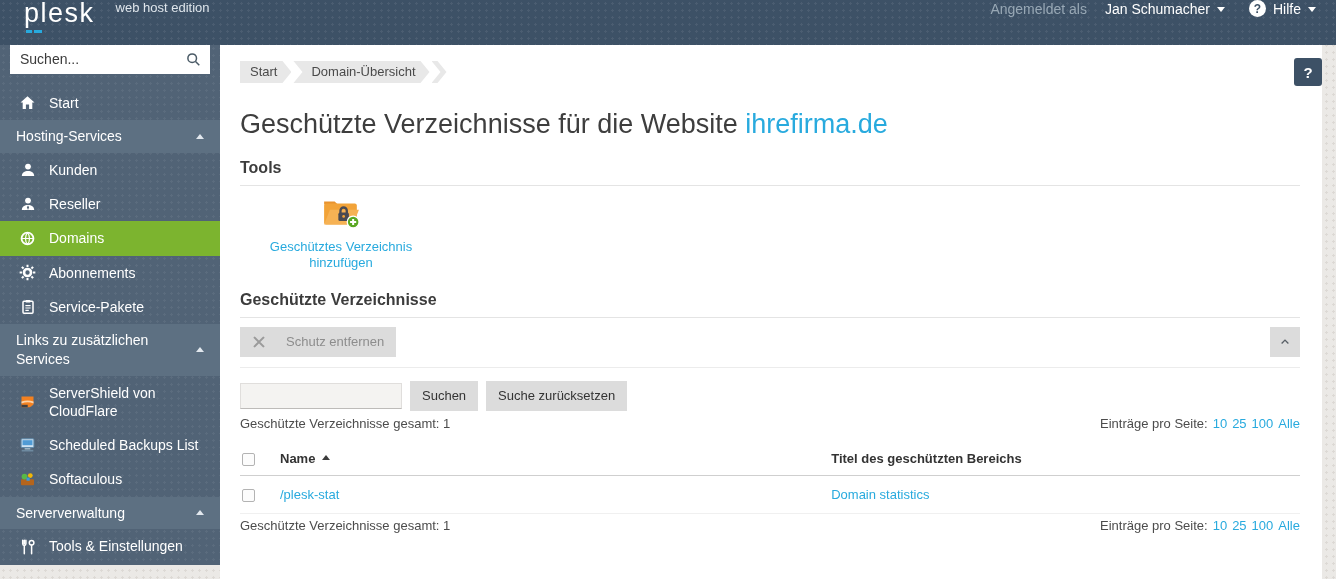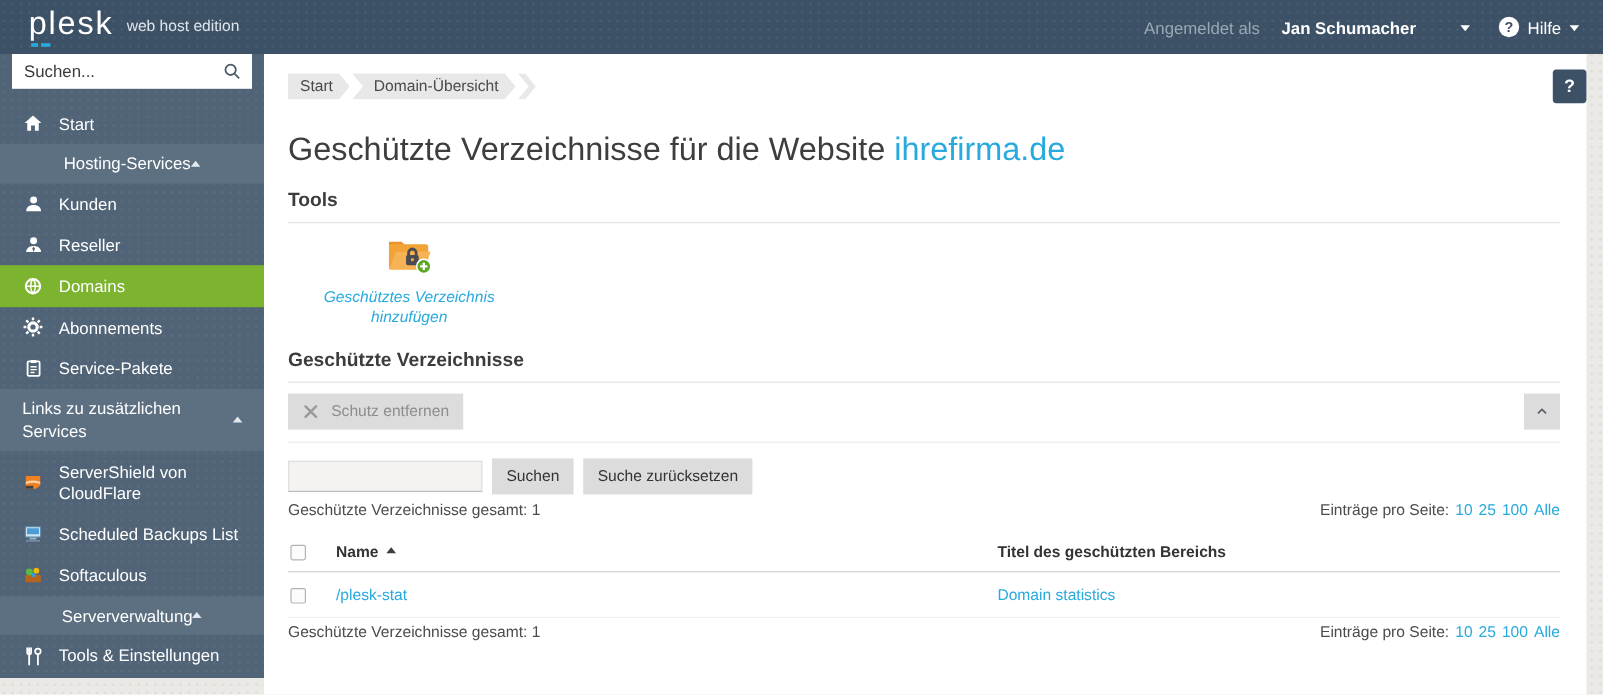--- a/index.html
+++ b/index.html
@@ -8,29 +8,29 @@
   .page { position:relative; width:1336px; height:579px; overflow:hidden;
           background-color:#ebe9e6;
           background-image: radial-gradient(rgba(120,110,100,0.13) 1px, rgba(0,0,0,0) 1.1px);
           background-size:7px 7px; }
 
   
   .topbar { position:absolute; left:0; top:0; width:1336px; height:45px;
             background-color:#3d5166;
             background-image: radial-gradient(rgba(255,255,255,0.07) 1px, rgba(0,0,0,0) 1.1px);
             background-size:7px 7px;
-            display:flex; align-items:center; padding:0 20px 0 24px; z-index:5; }
+            display:flex; align-items:flex-start; padding:0 20px 0 24px; z-index:5; }
   .logo { position:relative; color:#fff; font-size:27px; font-weight:400; letter-spacing:1.5px;
           line-height:1; padding-bottom:6px; cursor:pointer; }
   .logo::after { content:""; position:absolute; left:2px; bottom:0; width:16px; height:3px;
           background:linear-gradient(90deg,#28aade 0 6px, rgba(0,0,0,0) 6px 8px, #28aade 8px 16px); }
-  .edition { color:#dfe6ec; font-size:13px; margin-left:11px; padding-bottom:2px; }
+  .edition { color:#dfe6ec; font-size:13px; margin-left:21px; padding-bottom:2px; }
   .topbar-right { margin-left:auto; display:flex; align-items:center; font-size:14px; }
   .signed-in { color:#98a8b5; margin-right:18px; }
-  .user-name { color:#fff; font-weight:bold; cursor:pointer; display:flex; align-items:center;gap:30px; }
+  .user-name { color:#fff; font-weight:normal; cursor:pointer; display:flex; align-items:center; }
   .caret-down { width:0; height:0; border:4px solid rgba(0,0,0,0); border-top:5px solid #fff;
                 display:inline-block; margin:5px 0 0 7px; }
   .help-group { display:flex; align-items:center; margin-left:24px; color:#fff; cursor:pointer; }
   .q-circle { width:17px; height:17px; border-radius:50%; background:#fff; color:#3d5166;
               font-size:12px; font-weight:bold; display:inline-flex; align-items:center;
               justify-content:center; margin-right:7px; }
 
   
   .sidebar { position:absolute; left:0; top:31px; width:220px; height:534px;
              background-color:#516376;
@@ -39,21 +39,21 @@
   .side-search { margin:13px 10px 12px 10px; height:30px; background:#fff; display:flex;
                  align-items:center; padding:0 9px 0 10px; }
   .side-search input { flex:1; border:0; outline:none; font-family:inherit; font-size:14px;
                  color:#333; min-width:0; background:rgba(0,0,0,0); }
   .side-search input::placeholder { color:#3a3a3a; opacity:1; }
   .sitem { display:flex; align-items:center; padding:8px 14px 8px 18px; font-size:14px;
            line-height:1.3; cursor:pointer; }
   .sitem .sicon { width:19px; margin-right:12px; flex:none; display:flex; justify-content:center; }
   .sitem.active { background:#7cb42f; }
   .ssection { background:#5d7082; padding:7px 16px; font-size:14px; line-height:1.35;
-              display:flex; justify-content:center; align-items:center; cursor:pointer; }
+              display:flex; justify-content:space-between; align-items:center; cursor:pointer; }
   .ssection .title { max-width:175px; }
   .caret-up { width:0; height:0; border:4px solid rgba(0,0,0,0); border-bottom:5px solid #e2e8ee;
               display:inline-block; margin-bottom:4px; flex:none; }
 
   
   .main { position:absolute; left:220px; top:45px; width:1102px; height:534px; background:#fff; }
   .main-inner { position:relative; padding:16px 22px 0 20px; height:100%; }
   .help-btn { position:absolute; top:13px; right:0; width:28px; height:28px; background:#3d5166;
               color:#fff; border:0; border-radius:3px; font-size:15px; font-weight:bold;
               display:flex; align-items:center; justify-content:center; cursor:pointer;
@@ -69,26 +69,26 @@
            clip-path:polygon(0 0, 6px 0, 15px 50%, 6px 100%, 0 100%, 9px 50%); }
   .crumb.link { cursor:pointer; }
 
   .page-title { margin-top:26px; font-size:27px; font-weight:400; color:#3e3e3e; }
   .page-title .domain { color:#28aade; }
 
   .sec-heading { margin-top:19px; font-size:16px; font-weight:bold; color:#3c3c3c;
                  padding-bottom:8px; border-bottom:1px solid #e4e4e4; }
 
   .tool-item { display:inline-flex; flex-direction:column; align-items:center; width:150px;
-               margin:11px 16px 0 26px; text-align:center; cursor:pointer;font-style:italic; }
+               margin:11px 16px 0 26px; text-align:center; cursor:pointer; }
   .tool-item .tool-label { color:#28aade; font-size:13px; line-height:1.25; margin-top:6px; }
 
   .toolbar { margin-top:9px; display:flex; justify-content:space-between; align-items:flex-start; }
   .btn { background:#dcdcdc; border:0; font-family:inherit; font-size:13px; color:#333;
-         padding:0 12px; height:30px; display:inline-flex; align-items:center; gap:10px;
+         padding:0 12px; height:30px; display:inline-flex; align-items:center; gap:20px;
          cursor:pointer; }
   .btn.disabled { color:#8d8d8d; }
   .toggle-btn { width:30px; height:30px; padding:0; justify-content:center; }
   .toolbar-divider { border-bottom:1px solid #ececec; margin-top:10px; }
 
   .filter-row { margin-top:13px; display:flex; align-items:center; }
   .filter-input { width:162px; height:26px; background:#f4f3f1; border:1px solid #e0dedc;
                   border-bottom-color:#bdbbb9; padding:0 7px; font-family:inherit; font-size:13px;
                   color:#333; margin-right:8px; }
   .filter-row .btn { margin-right:8px; }

